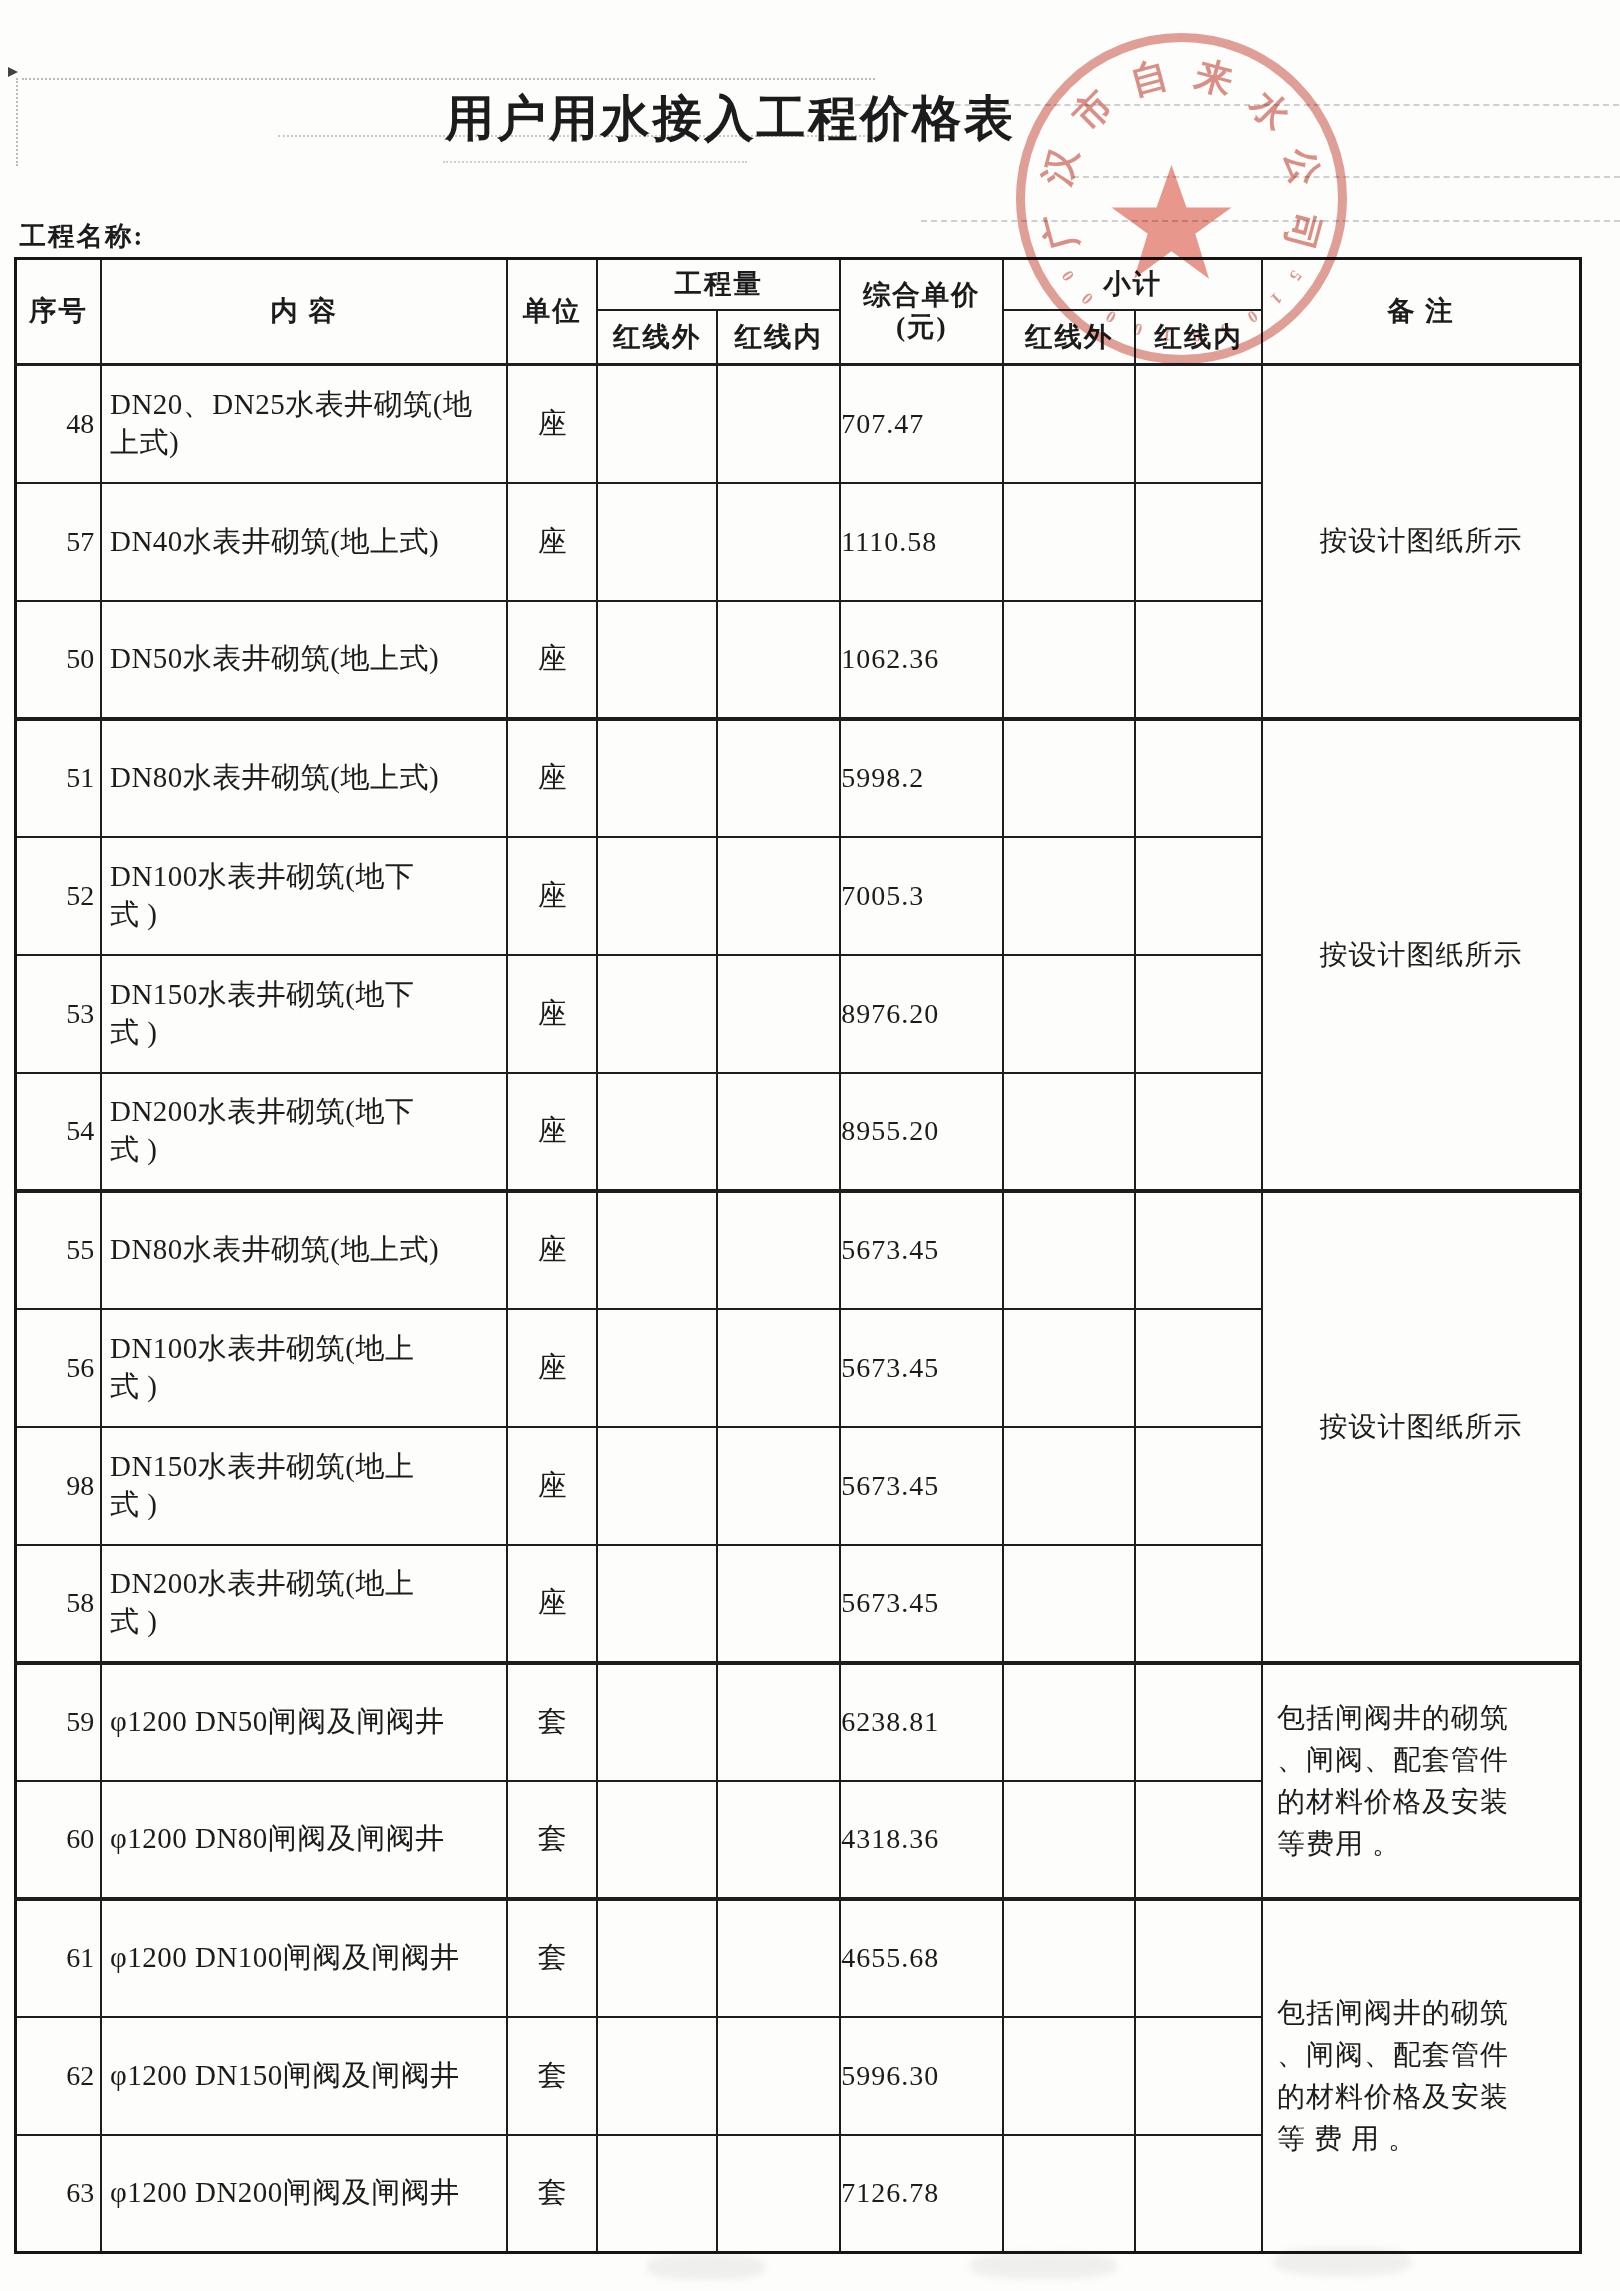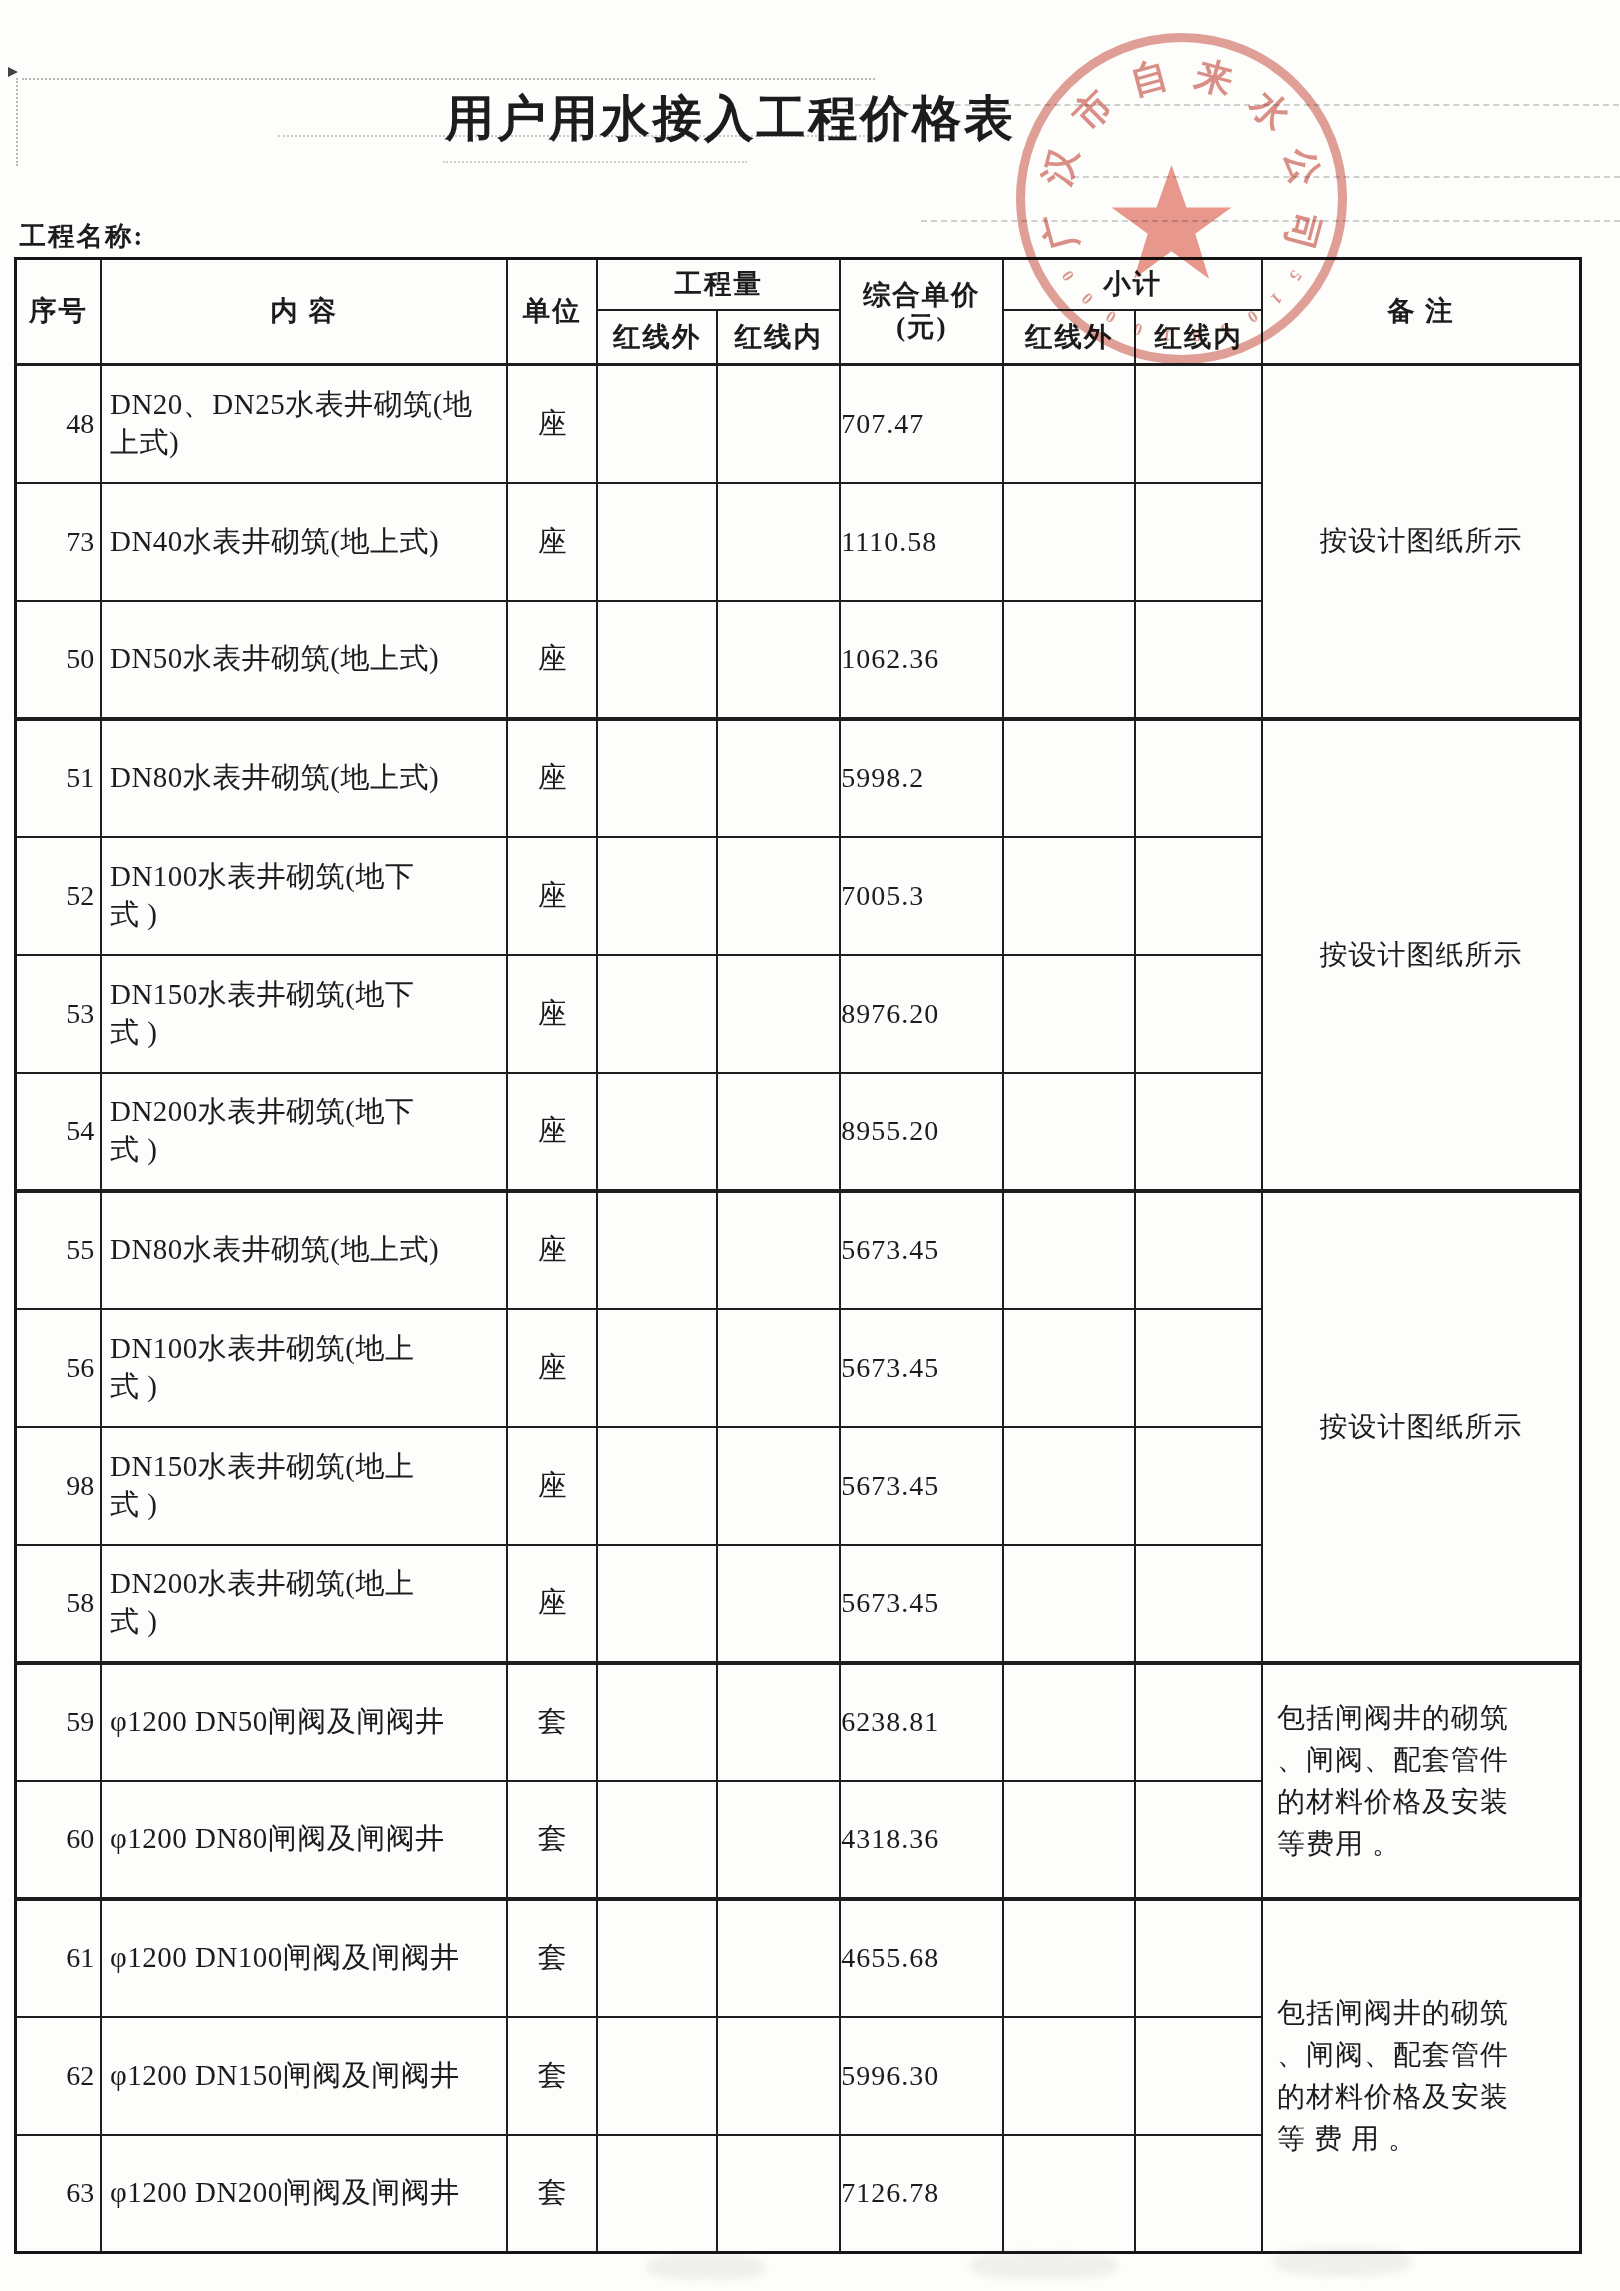--- a/index.html
+++ b/index.html
@@ -113,21 +113,21 @@
 上式)</td>
           <td class="c-unit">座</td>
           <td class="c-qty"></td>
           <td class="c-qty"></td>
           <td class="c-price">707.47</td>
           <td class="c-sub"></td>
           <td class="c-sub"></td>
           <td class="c-remark" rowspan="3">按设计图纸所示</td>
         </tr>
         <tr>
-          <td class="c-no">73</td>
+          <td class="c-no">57</td>
           <td class="c-content">DN40水表井砌筑(地上式)</td>
           <td class="c-unit">座</td>
           <td class="c-qty"></td>
           <td class="c-qty"></td>
           <td class="c-price">1110.58</td>
           <td class="c-sub"></td>
           <td class="c-sub"></td>
         </tr>
         <tr class="sec-end">
           <td class="c-no">50</td>

